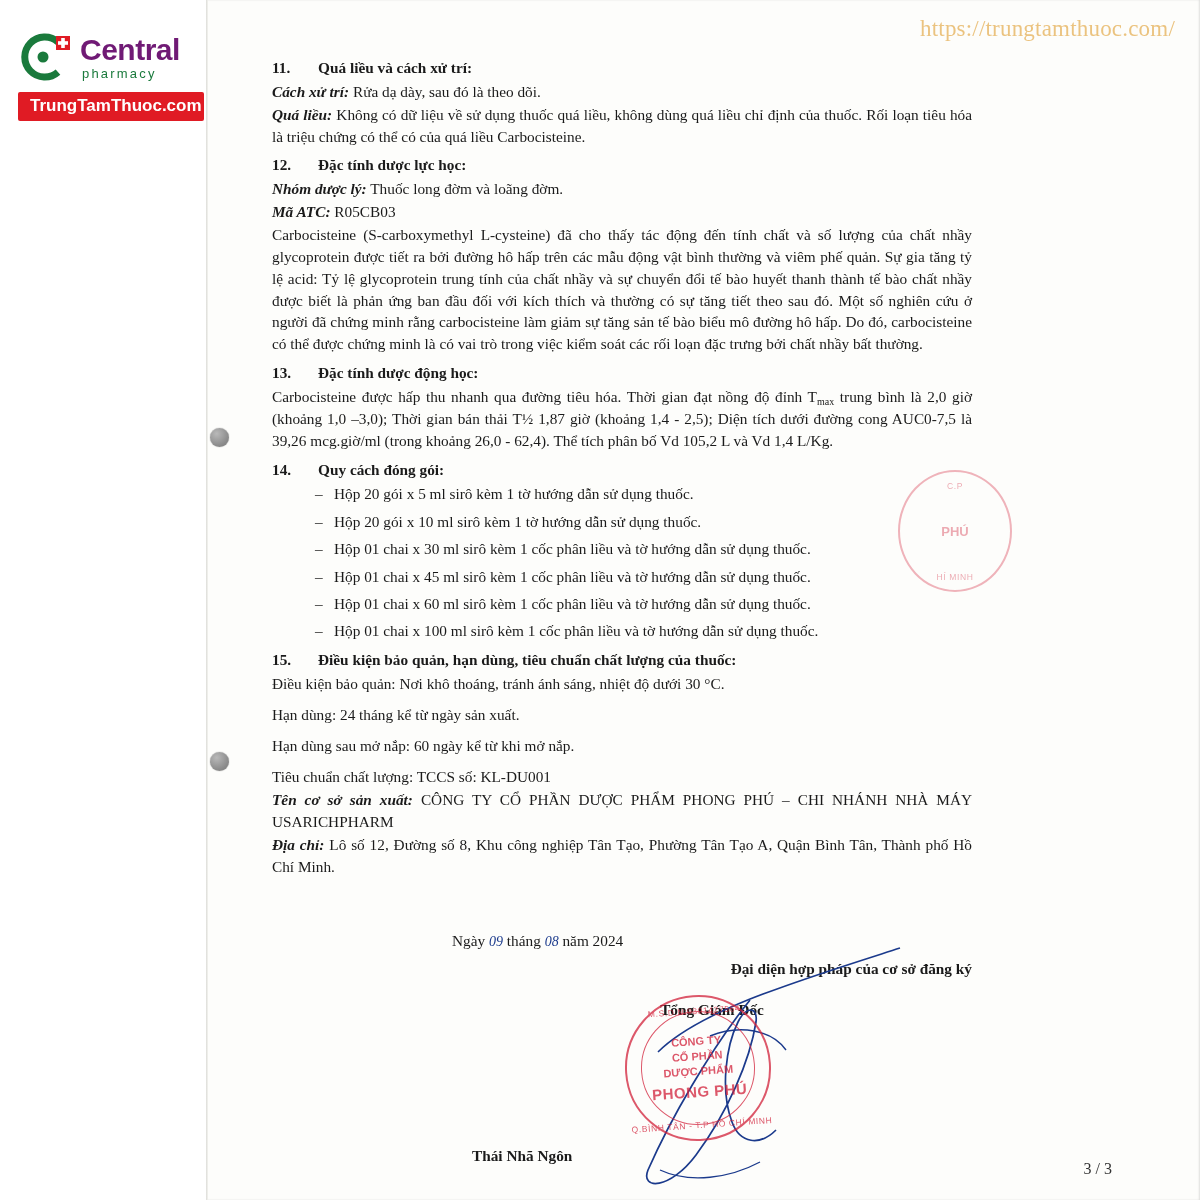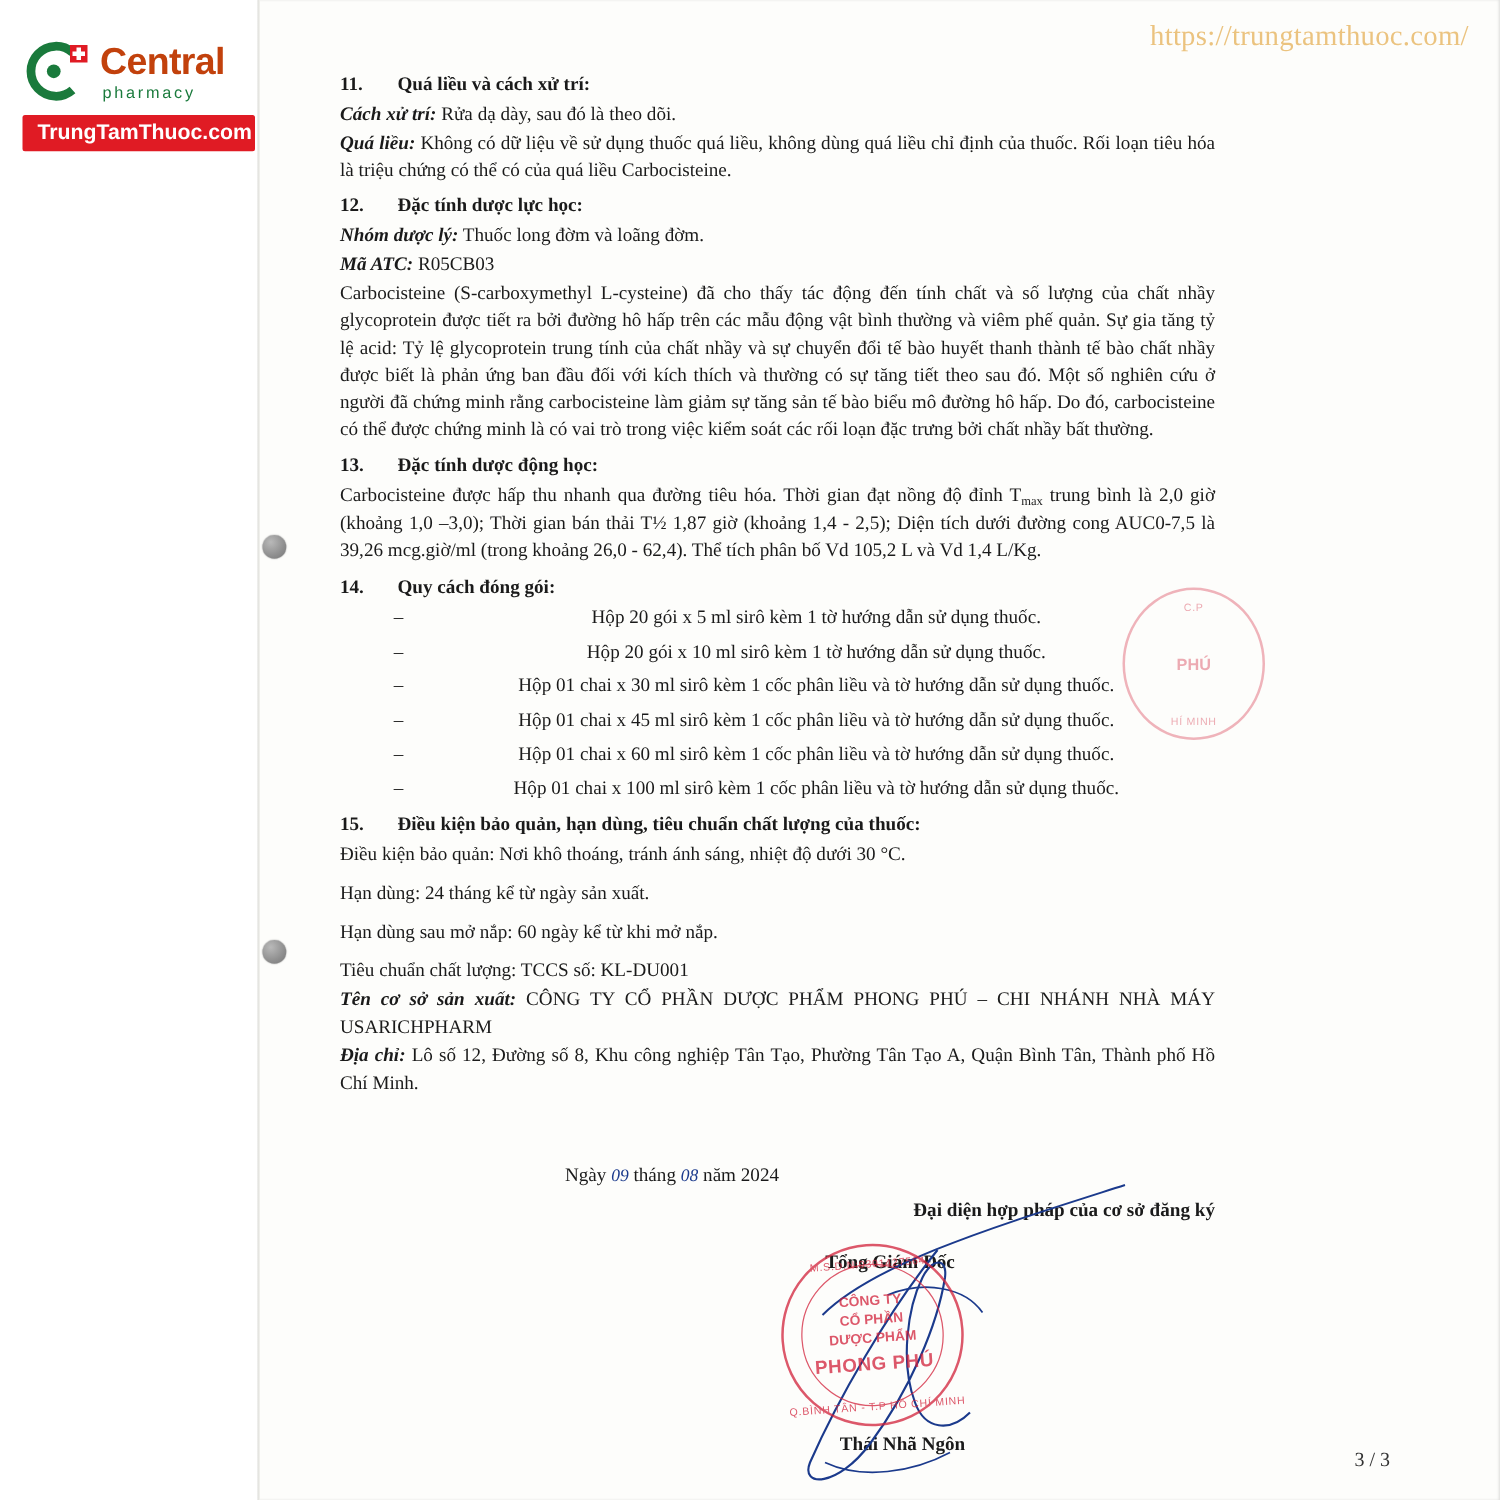--- a/index.html
+++ b/index.html
@@ -72,21 +72,21 @@
     position: relative;
     flex: none;
   }
   .logo-text {
     line-height: 1;
   }
   .logo-central {
     font-family: "Liberation Sans", sans-serif;
     font-size: 30px;
     font-weight: bold;
-    color: #c2410c;
+    color: #701a75;
     letter-spacing: -0.5px;
   }
   .logo-pharmacy {
     font-family: "Liberation Sans", sans-serif;
     font-size: 13px;
     color: #1a7a3c;
     letter-spacing: 2.2px;
     margin-top: 2px;
     margin-left: 2px;
   }
@@ -149,21 +149,21 @@
   }
   .bullets {
     list-style: none;
     margin: 3px 0 2px 0;
     padding: 0;
   }
   .bullets li {
     position: relative;
     padding-left: 62px;
     margin-bottom: 5.5px;
-    text-align: center;
+    text-align: left;
   }
   .bullets li:before {
     content: "–";
     position: absolute;
     left: 43px;
   }
   sub.tm {
     font-size: 10px;
     vertical-align: baseline;
     position: relative;
@@ -195,21 +195,21 @@
     font-weight: bold;
     margin-top: 10px;
   }
   .sig-title {
     text-align: center;
     margin-left: 180px;
     font-weight: bold;
     margin-top: 23px;
   }
   .sig-name {
-    text-align: center;
+    text-align: left;
     margin-left: 200px;
     font-weight: bold;
     margin-top: 128px;
   }
 
   
   .stamp {
     position: absolute;
     border: 2.5px solid #d2213a;
     border-radius: 50%;

